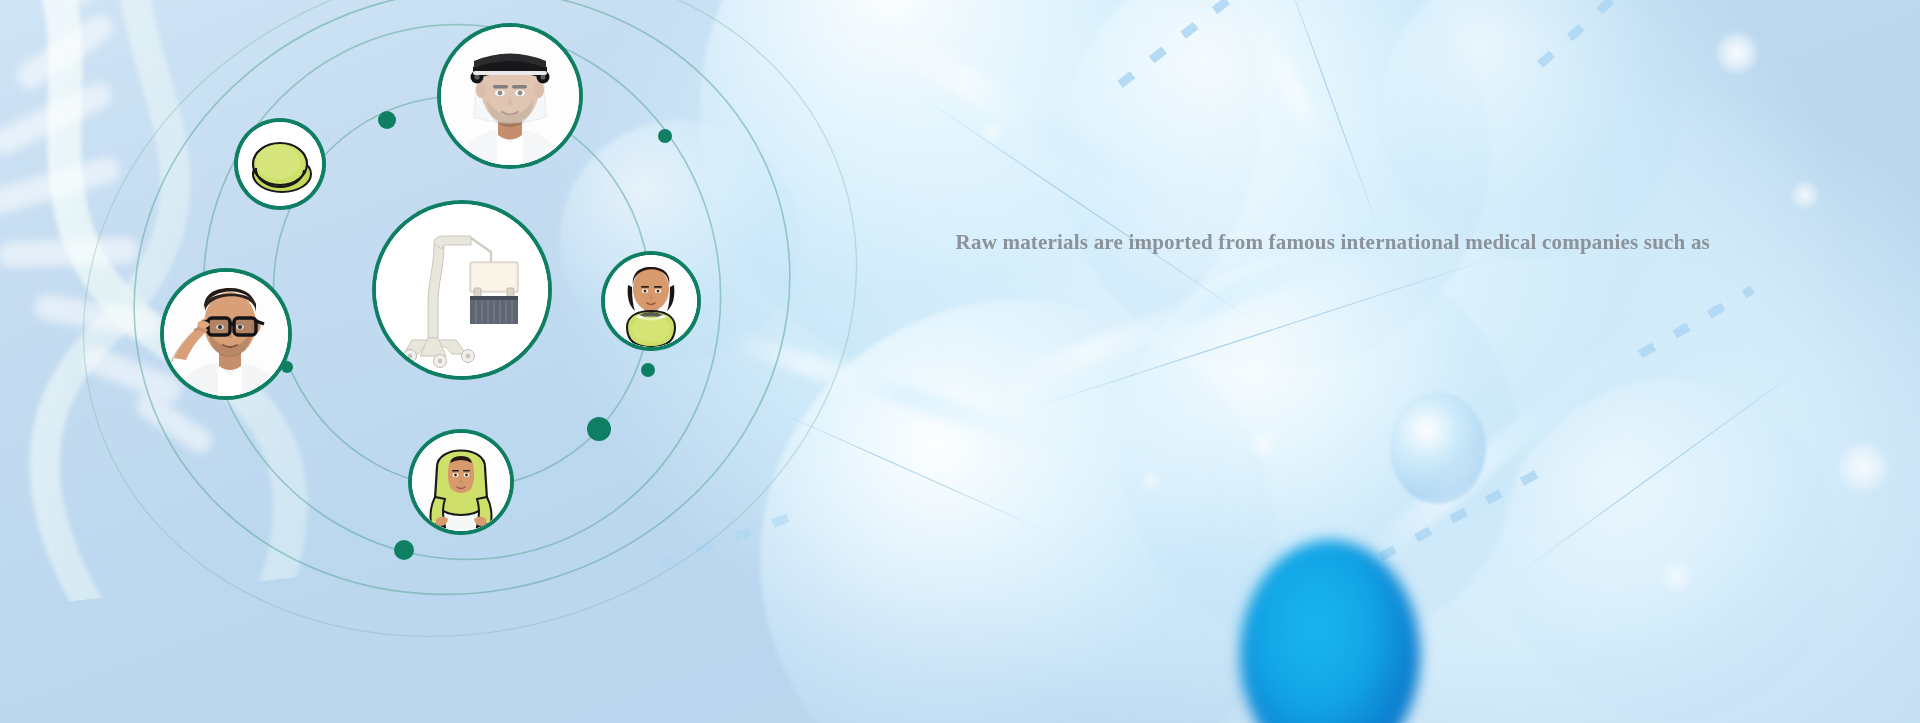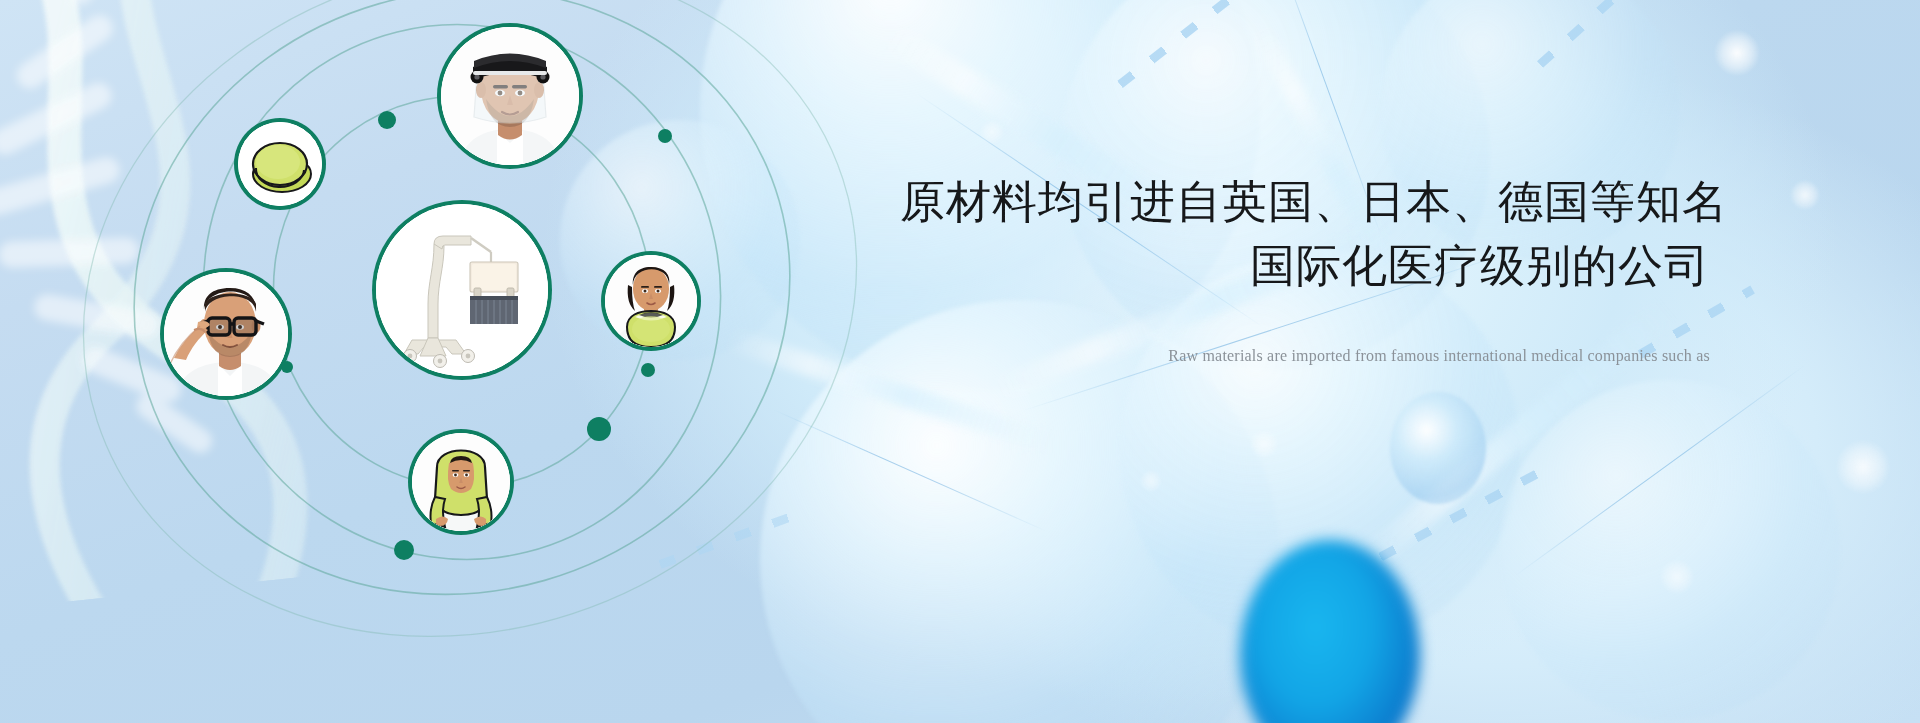--- a/index.html
+++ b/index.html
@@ -123,26 +123,27 @@
     font-family:"Liberation Sans", sans-serif;
     font-size:45px;
     line-height:64px;
     color:#16181a;
     letter-spacing:1px;
     font-weight:400;
     white-space:nowrap;
   }
   .headline .l2{ display:block; }
   .subline{
-    margin-top:40px;
+    margin-top:54px;
     font-family:"Liberation Serif", serif;
-    font-size:16px;
+    font-size:21px;
     line-height:36px;
     color:#8b9299;
     letter-spacing:.2px;
+    font-weight:bold;
   }
   .subline .s-l2{ display:block; }
 </style>
 </head>
 <body>
 
 <div id="stage">
 
   <div class="bg-base"></div>
 
@@ -438,22 +439,18 @@
   </div>
 
   <div class="gdot" style="left:378px;top:111px;width:18px;height:18px;"></div>
   <div class="gdot" style="left:658px;top:129px;width:14px;height:14px;"></div>
   <div class="gdot" style="left:281px;top:361px;width:12px;height:12px;"></div>
   <div class="gdot" style="left:641px;top:363px;width:14px;height:14px;"></div>
   <div class="gdot" style="left:587px;top:417px;width:24px;height:24px;"></div>
   <div class="gdot" style="left:394px;top:540px;width:20px;height:20px;"></div>
 
   <div class="textblock">
-    <div class="headline">
-      <span class="l1">原材料均引进自英国、日本、德国等知名</span>
-      <span class="l2">国际化医疗级别的公司</span>
-    </div>
     <div class="subline">
       <span class="s-l1">Raw materials are imported from famous international medical companies such as</span>
     </div>
   </div>
 
 </div>
 
 </body></html>

